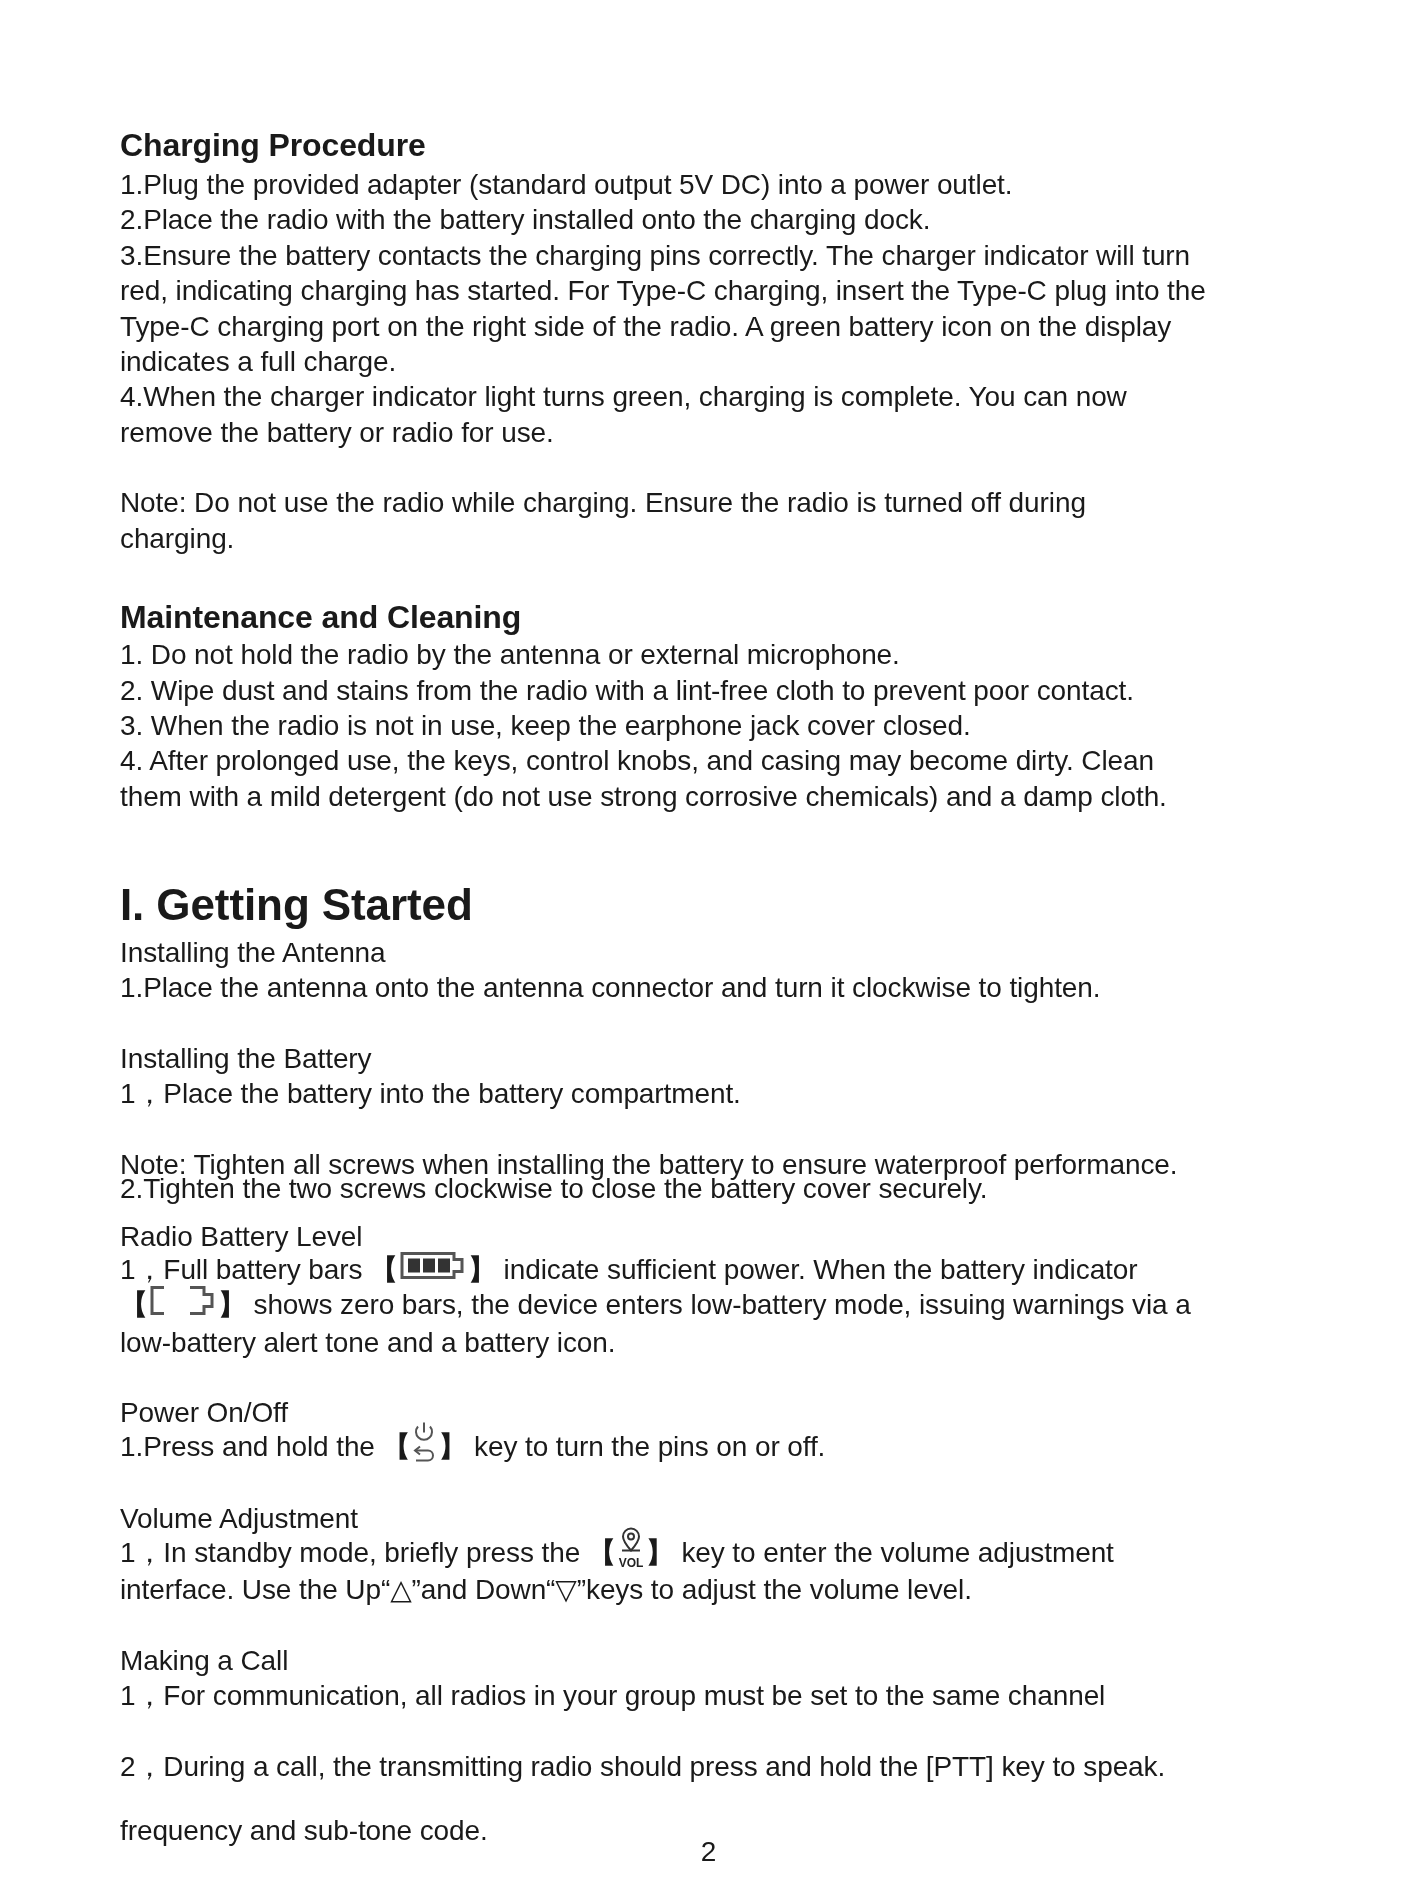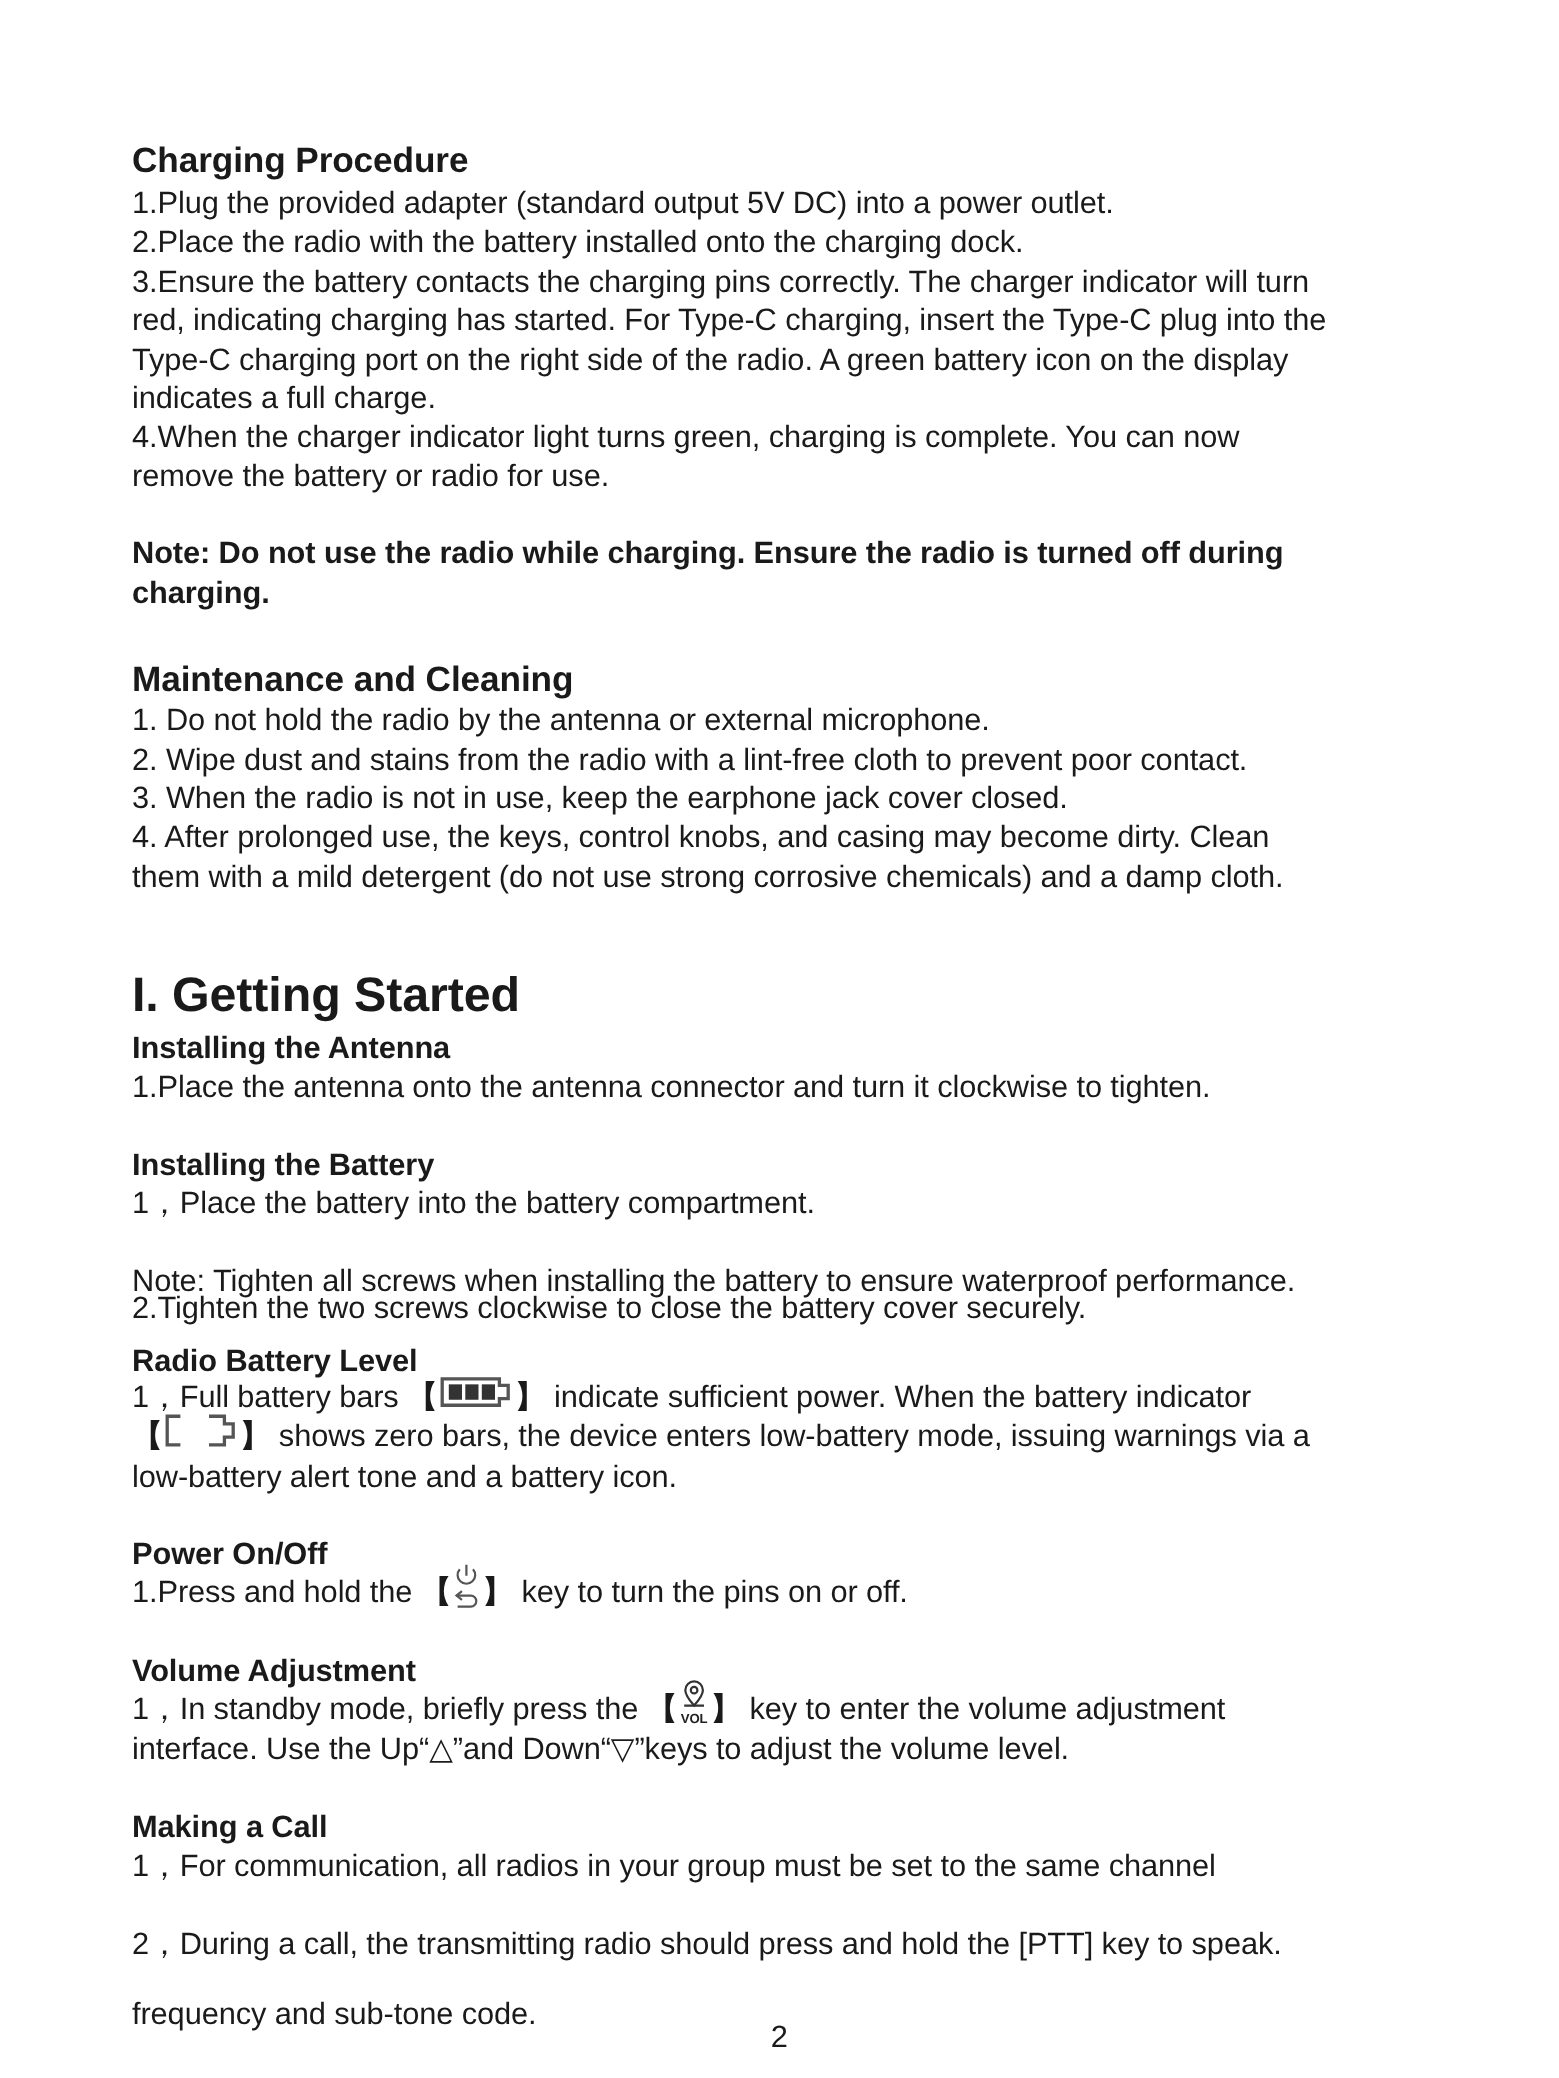--- a/index.html
+++ b/index.html
@@ -2,22 +2,22 @@
 <html><head>
 <meta charset="utf-8">
 <style>
   html, body { margin: 0; padding: 0; background: #ffffff; }
   body { width: 1417px; height: 1889px; position: relative; overflow: hidden;
          font-family: "Liberation Sans", "DejaVu Sans", sans-serif; color: #1a1a1a; }
   .ln { position: absolute; left: 120px; white-space: nowrap; font-size: 28px; line-height: 36px;
         transform: translateY(-50%); letter-spacing: -0.1px; }
   .h2 { font-size: 32px; font-weight: bold; line-height: 44px; }
   .h1 { font-size: 44px; font-weight: bold; line-height: 50px; margin-top: 28px; }
-  .h3 { font-size: 28px; font-weight: bold; }
-  .b { font-weight: bold; }
+  .h3 { font-size: 28px; font-weight: normal; }
+  .b { font-weight: normal; }
   .pg { position: absolute; left: 0; width: 1417px; text-align: center; font-size: 28px; top: 1836px; }
   .ico { display: inline-block; vertical-align: middle; position: relative; top: -2px; text-align: right; }
   .brk { font-weight: bold; }
 </style>
 </head>
 <body>
 
 <div class="ln h2" style="top:145px">Charging Procedure</div>
 <div class="ln" style="top:185px">1.Plug the provided adapter (standard output 5V DC) into a power outlet.</div>
 <div class="ln" style="top:220px">2.Place the radio with the battery installed onto the charging dock.</div>

